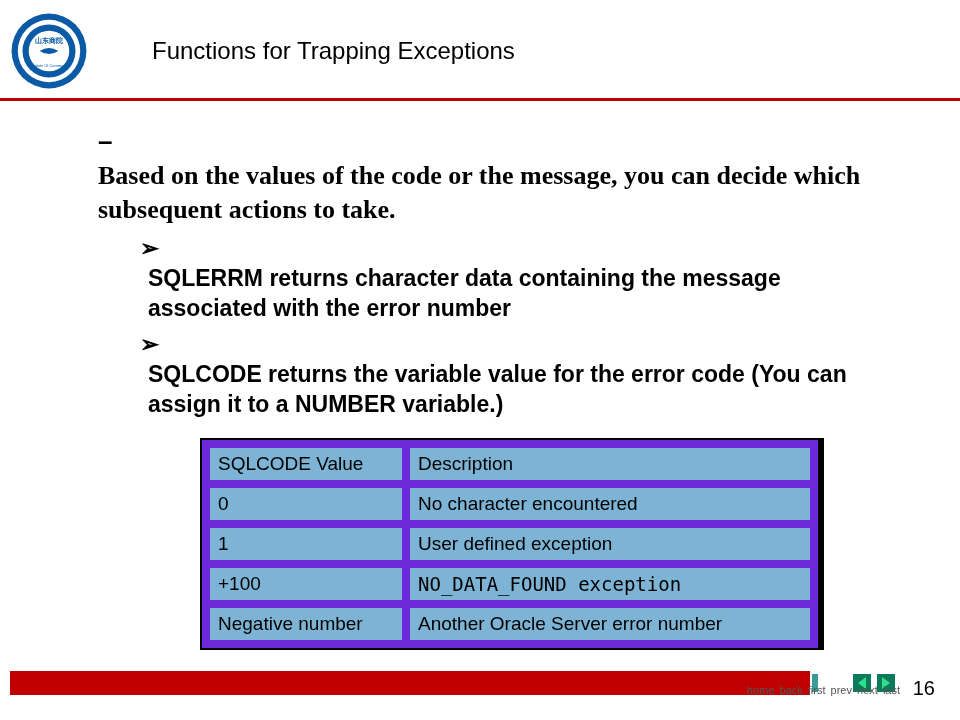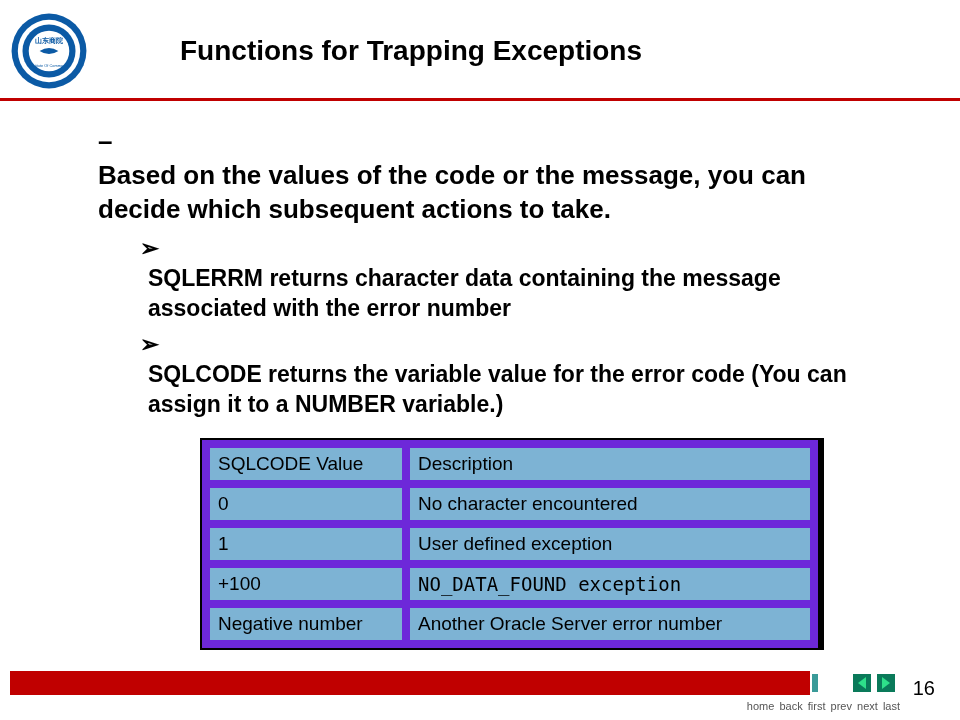--- a/index.html
+++ b/index.html
@@ -1,39 +1,39 @@
 <!DOCTYPE html>
 <html><head>
 <meta charset="utf-8">
 <style>
   * { margin: 0; padding: 0; box-sizing: border-box; }
   body { width: 960px; height: 720px; font-family: Arial, sans-serif; background: #fff; position: relative; overflow: hidden; }
   .header { display: flex; align-items: center; padding: 12px 20px 8px 10px; }
   .logo { width: 78px; height: 78px; flex-shrink: 0; }
-  .title { font-size: 28px; font-weight: bold; margin-left: 92px; color: #000; }
+  .title { font-size: 24px; font-weight: normal; margin-left: 64px; color: #000; }
   .divider { height: 3px; background: #c00000; margin: 0; }
   .content { padding: 20px 40px 0 40px; }
   .b1 { font-size: 28px; line-height: 1.35; margin-bottom: 14px; color: #000; }
   .b1-mark { display: inline-block; width: 25px; vertical-align: top; }
   .b1-text { display: inline-block; width: calc(100% - 30px); vertical-align: top; }
   .b2 { font-size: 26px; font-weight: bold; line-height: 1.3; margin: 4px 0 8px 58px; color: #000; }
   .b2-mark { display: inline-block; width: 24px; vertical-align: top; }
-  .b2-text { display: inline-block; width: calc(100% - 30px); vertical-align: top; }
+  .b2-text { display: inline-block; width: calc(100% - 30px); vertical-align: top; font-family: Liberation Serif, serif; }
   .b3 { font-size: 23px; font-weight: bold; line-height: 1.3; margin: 2px 0 6px 100px; color: #000; }
   .b3-mark { display: inline-block; width: 24px; vertical-align: top; }
   .b3-text { display: inline-block; width: calc(100% - 30px); vertical-align: top; margin-left: 8px; }
   .table-wrap { margin: 18px 0 0 160px; width: 620px; border: 2px solid #000; box-shadow: 4px 0 0 #000; }
   table { border-collapse: collapse; width: 100%; }
   td { border: 8px solid #6d28d9; background: #7db3d4; padding: 5px 8px; font-size: 19px; color: #000; }
   td.col1 { width: 200px; }
   .footer-bar { position: absolute; bottom: 25px; left: 10px; right: 150px; height: 24px; background: #c00000; }
   .footer-bar::after { content: ""; position: absolute; right: -8px; top: 3px; bottom: 3px; width: 6px; background: #3a9b99; }
   .nav-icons { position: absolute; bottom: 28px; right: 65px; display: flex; gap: 6px; }
   .nav-icons svg { display: block; }
-  .nav-links { position: absolute; bottom: 8px; right: 60px; font-size: 11px; color: #555; word-spacing: 2px; }
+  .nav-links { position: absolute; bottom: 24px; right: 60px; font-size: 11px; color: #555; word-spacing: 2px; }
   .nav-links span { cursor: pointer; }
   .page-num { position: absolute; bottom: 20px; right: 25px; font-size: 20px; color: #000; }
 </style>
 </head>
 <body>
 
 <div class="header">
   <svg class="logo" viewBox="0 0 100 100">
     <circle cx="50" cy="50" r="48" fill="#0b5aa5"></circle>
     <circle cx="50" cy="50" r="40" fill="#fff"></circle>

